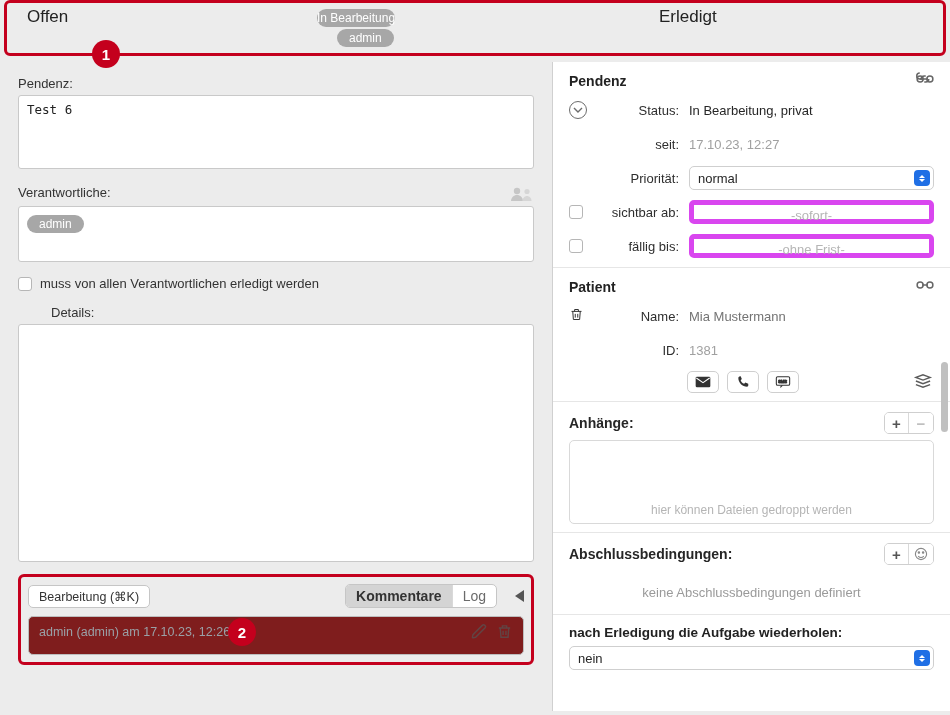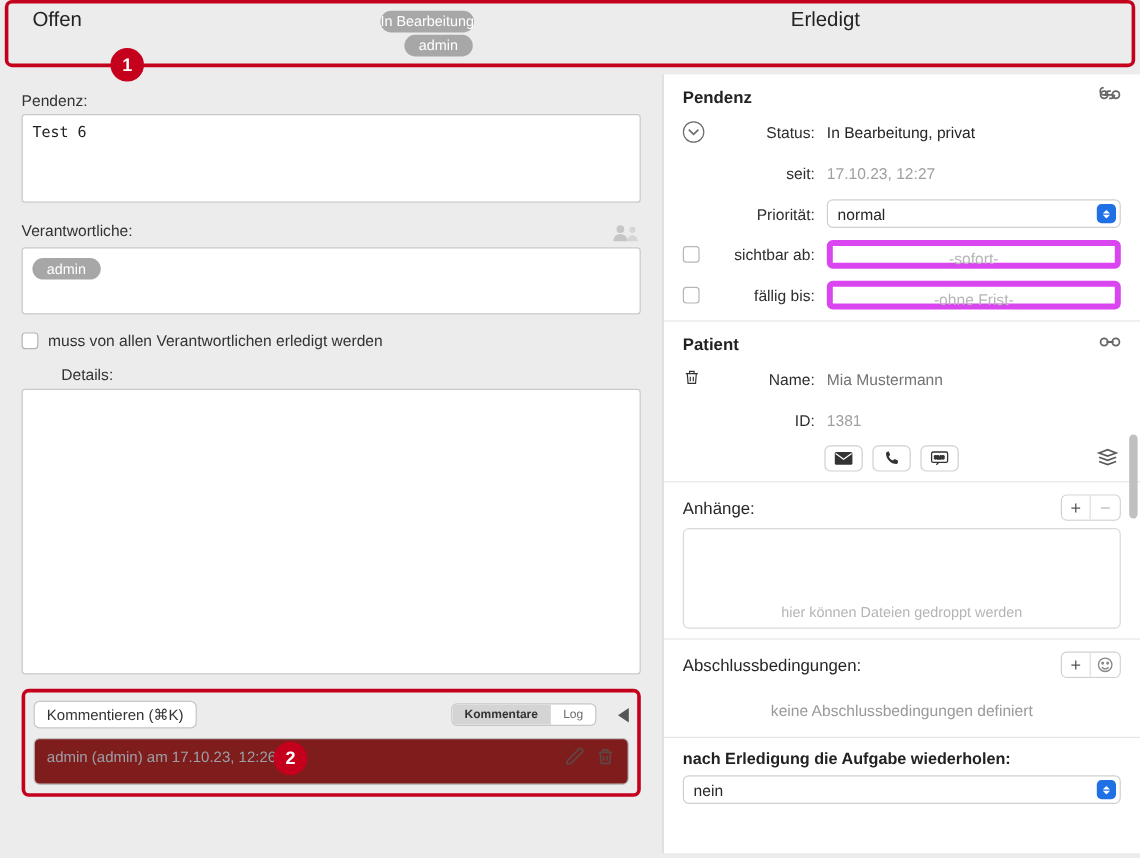--- a/index.html
+++ b/index.html
@@ -145,21 +145,21 @@
     .btn {
       background: #fff; border: 1px solid #c6c6c6; border-radius: 5px;
       padding: 3px 10px; font-size: 12.5px; color: #333;
       cursor: pointer;
     }
     .seg {
       display: inline-flex; border: 1px solid #c6c6c6; border-radius: 5px;
       overflow: hidden; background: #fff;
     }
     .seg .seg-item {
-      padding: 3px 10px; font-size: 10px; color: #6b6b6b; cursor: pointer;
+      padding: 3px 10px; font-size: 14px; color: #6b6b6b; cursor: pointer;
       border-right: 1px solid #d9d9d9;
     }
     .seg .seg-item:last-child { border-right: none; }
     .seg .seg-item.active { background: #d4d4d4; color: #333; font-weight: 600; }
     .triangle-left {
       width: 0; height: 0; border-top: 6px solid transparent;
       border-bottom: 6px solid transparent; border-right: 9px solid #555;
       cursor: pointer;
     }
     .spacer { flex: 1; }
@@ -233,21 +233,21 @@
       align-items: center;
     }
     .chip {
       border: 1px solid #cfcfcf; border-radius: 5px;
       width: 32px; height: 22px; display: flex; align-items: center;
       justify-content: center; background: #fff; cursor: pointer;
     }
     .chip svg { width: 16px; height: 14px; }
     .stack-icon { margin-left: auto; cursor: pointer; opacity: 0.8; }
     .stack-icon svg { width: 22px; height: 16px; }
-    .attach-label { font-size: 14px; font-weight: 400; margin-bottom: 6px; display: flex; align-items: center; }
+    .attach-label { font-size: 14px; font-weight: 700; margin-bottom: 6px; display: flex; align-items: center; }
     .plusminus {
       display: inline-flex; border: 1px solid #cfcfcf; border-radius: 5px;
       overflow: hidden;
     }
     .plusminus .pm {
       width: 24px; height: 20px; display: flex; align-items: center;
       justify-content: center; font-size: 15px; cursor: pointer;
       border-right: 1px solid #d9d9d9; background: #fff; color: #555;
     }
     .plusminus .pm:last-child { border-right: none; color: #bdbdbd; }
@@ -300,21 +300,21 @@
       <span class="mac-checkbox"></span>
       <span>muss von allen Verantwortlichen erledigt werden</span>
     </div>
 
     <label class="label" style="margin-top:14px;margin-left:33px;">Details:</label>
     <div class="details-box"></div>
 
     
     <div class="comments-wrap">
       <div class="comments-header">
-        <button class="btn">Kommentieren (⌘K)</button>
+        <button class="btn">Bearbeitung (⌘K)</button>
         <span class="spacer"></span>
         <div class="seg">
           <span class="seg-item active">Kommentare</span>
           <span class="seg-item">Log</span>
         </div>
         <span style="width:6px;"></span>
         <span class="triangle-left"></span>
       </div>
       <div class="comment-card">
         <span>admin (admin) am 17.10.23, 12:26</span>

